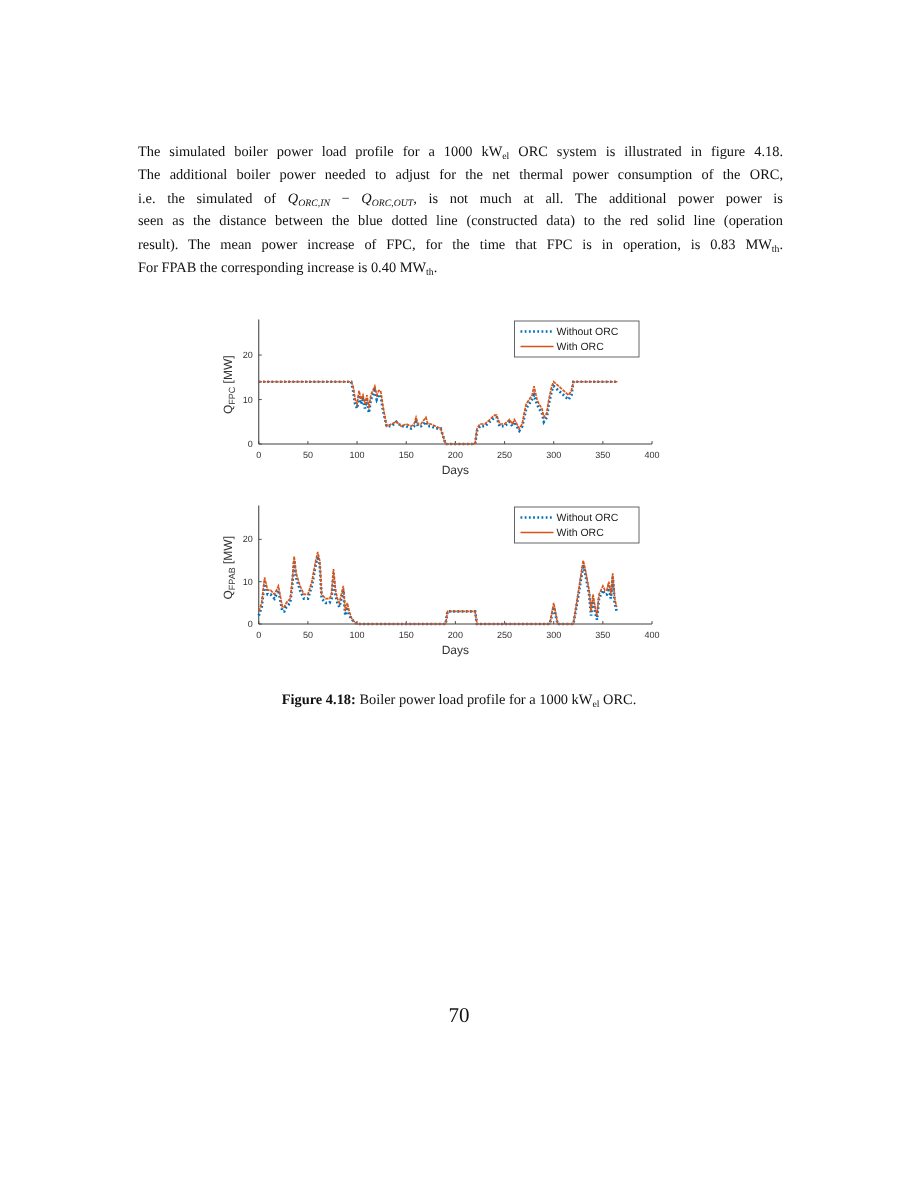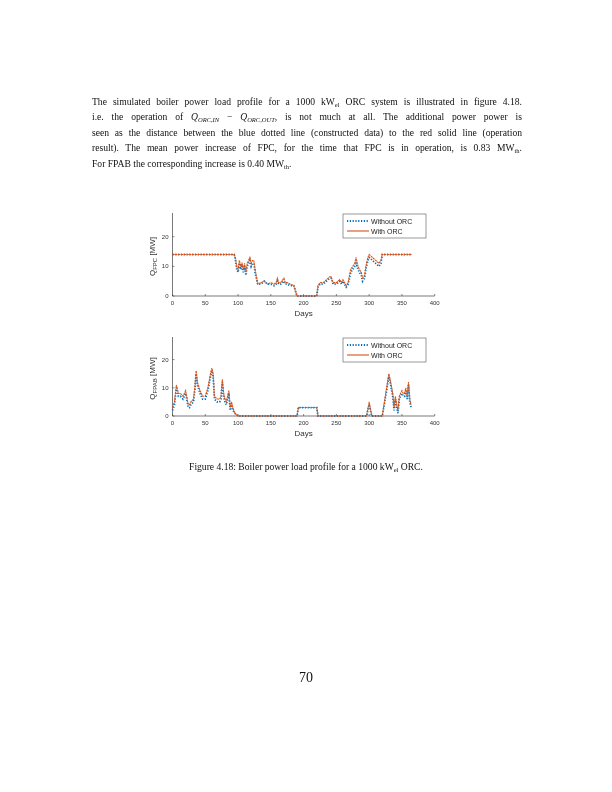--- a/index.html
+++ b/index.html
@@ -5,30 +5,31 @@
   html, body { margin: 0; padding: 0; background: #ffffff; }
   body { width: 612px; height: 792px; position: relative; overflow: hidden; font-family: "Liberation Serif", "DejaVu Serif", serif; color: #111; }
   .para { position: absolute; left: 92px; top: 94px; width: 430px; font-size: 9.6px; line-height: 15.4px; text-align: justify; }
   .line { display: block; white-space: nowrap; text-align-last: justify; }
   .line.last { text-align-last: left; }
   .math { font-style: italic; }
   sub { font-size: 6.5px; vertical-align: -2px; line-height: 0; }
   .figure { position: absolute; left: 132px; top: 205px; width: 320px; height: 240px; }
   .figure svg { position: absolute; left: 0; top: 0; }
   .caption { position: absolute; left: 0; width: 612px; top: 461px; font-size: 9.6px; text-align: center; }
-  .caption b { font-weight: normal; }
+  .caption b { font-weight: bold; }
   .pagenum { position: absolute; left: 0; width: 612px; top: 670px; font-size: 14px; text-align: center; }
   .svgtext { font-family: "Liberation Sans", "DejaVu Sans", sans-serif; }
 </style>
 </head>
 <body>
 
 <div class="para">
   <span class="line"><span>The simulated boiler power load profile for a 1000 kW</span><sub>el</sub><span> ORC system is illustrated in figure 4.18.</span></span>
-  <span class="line"><span>i.e.  the operation of </span><span class="math"><span>Q</span><sub>ORC,IN</sub><span style="font-style:normal"> − </span><span>Q</span><sub>ORC,OUT</sub></span><span>, is not much at all.  The additional power power is</span></span>
+  <span class="line"><span>The additional boiler power needed to adjust for the net thermal power consumption of the ORC,</span></span>
+  <span class="line"><span>i.e.  the simulated of </span><span class="math"><span>Q</span><sub>ORC,IN</sub><span style="font-style:normal"> − </span><span>Q</span><sub>ORC,OUT</sub></span><span>, is not much at all.  The additional power power is</span></span>
   <span class="line"><span>seen as the distance between the blue dotted line (constructed data) to the red solid line (operation</span></span>
   <span class="line"><span>result).  The mean power increase of FPC, for the time that FPC is in operation, is 0.83 MW</span><sub>th</sub><span>.</span></span>
   <span class="line last"><span>For FPAB the corresponding increase is 0.40 MW</span><sub>th</sub><span>.</span></span>
 </div>
 
 <div class="figure">
   <svg id="chart-svg" width="320" height="240" viewBox="0 0 320 240">
       <g>
         <line x1="40.5" y1="8" x2="40.5" y2="91" stroke="#404040" stroke-width="0.7"></line>
         <line x1="40.5" y1="91" x2="302.7" y2="91" stroke="#404040" stroke-width="0.7"></line>

